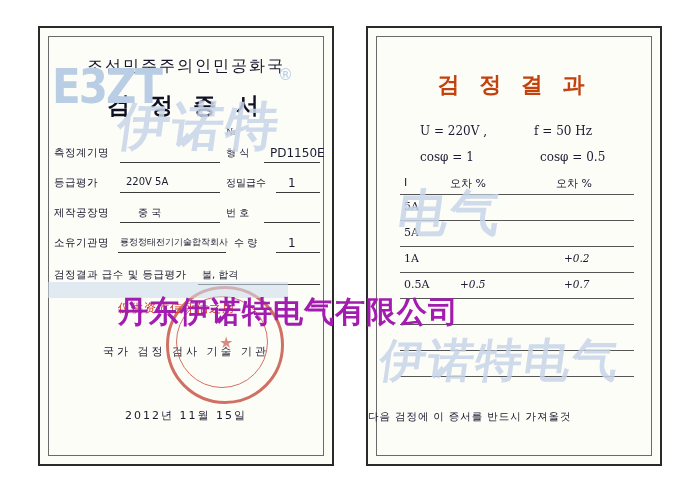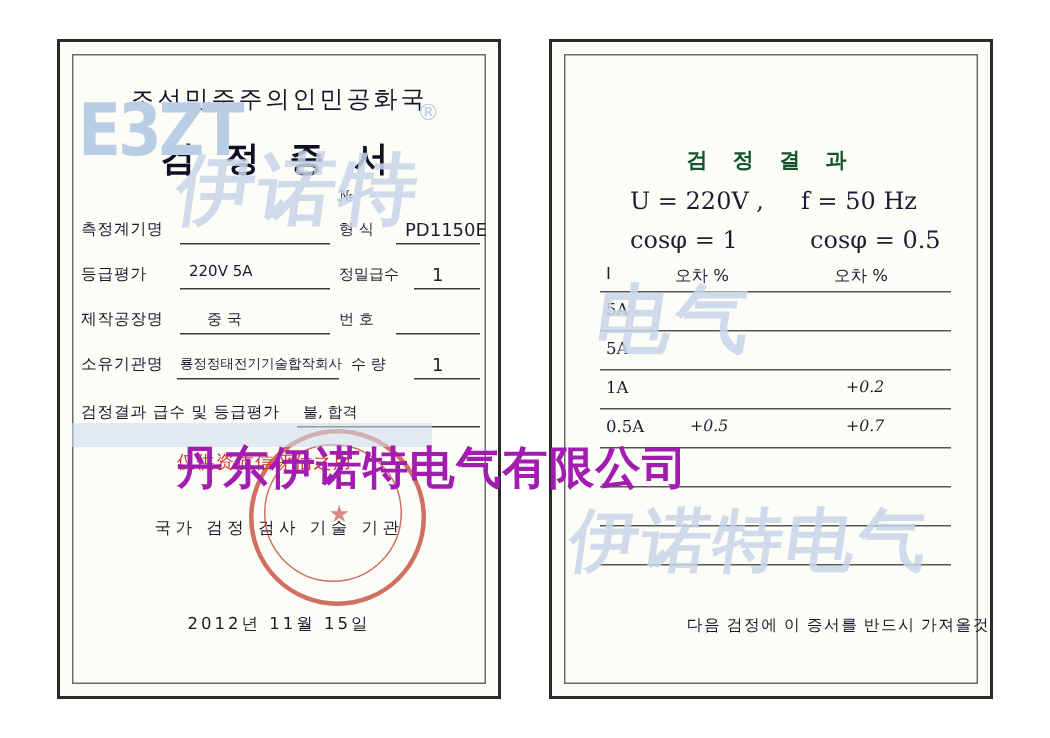--- a/index.html
+++ b/index.html
@@ -267,31 +267,30 @@
     letter-spacing: 2px;
   }
 
   
   .r-title {
     position: absolute;
     left: 0; right: 0;
     top: 42px;
     text-align: center;
     font-family: "DejaVu Sans", sans-serif;
-    font-size: 14px;
+    font-size: 22px;
     font-weight: bold;
-    color: #14532d;
+    color: #c2410c;
     letter-spacing: 6px;
     z-index: 6;
-    margin-top: 28px;
   }
   .r-cond {
     position: absolute;
     font-family: "DejaVu Serif", serif;
-    font-size: 16px;
+    font-size: 12px;
     color: #1b1b33;
     z-index: 6;
     white-space: nowrap;
   }
   .thead {
     position: absolute;
     font-family: "DejaVu Sans", sans-serif;
     font-size: 11px;
     color: #1b1b33;
     z-index: 6;
@@ -312,22 +311,22 @@
     white-space: nowrap;
   }
   .tcell.hand {
     font-style: italic;
     font-size: 10.5px;
   }
   .r-foot {
     position: absolute;
     left: 0; right: 0;
     top: 382px;
-    text-align: right;
-    font-family: Liberation Serif, serif;
+    text-align: left;
+    font-family: Liberation Sans, sans-serif;
     font-size: 10.5px;
     color: #15152b;
     letter-spacing: 1px;
     z-index: 6;
   }
 </style>
 </head>
 <body>
 
 <div id="page">

